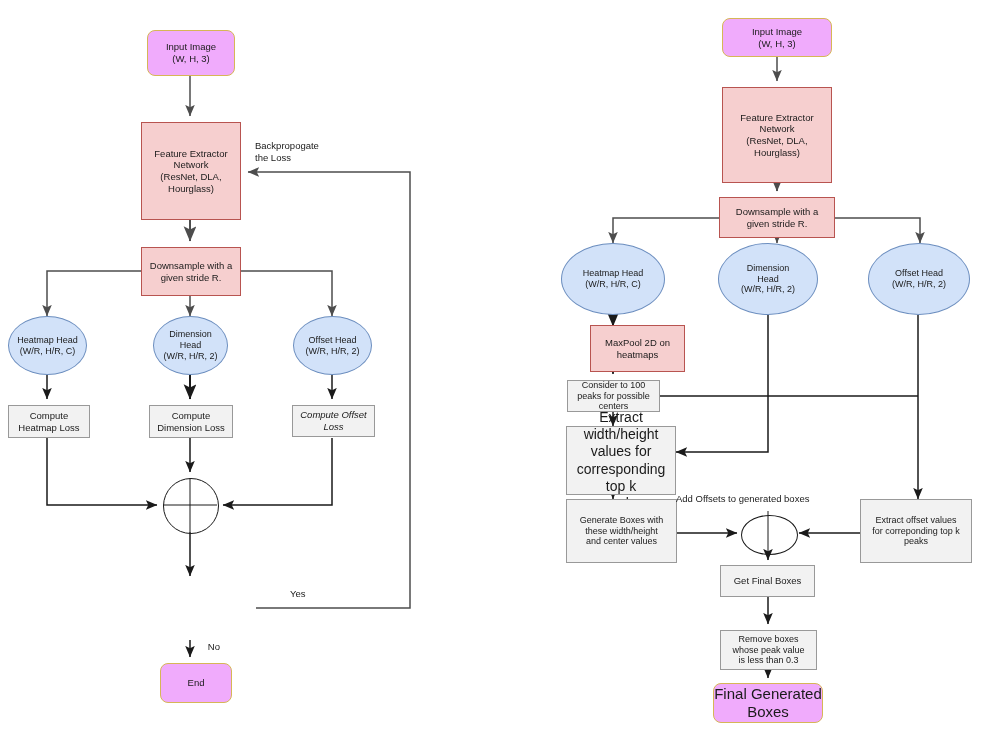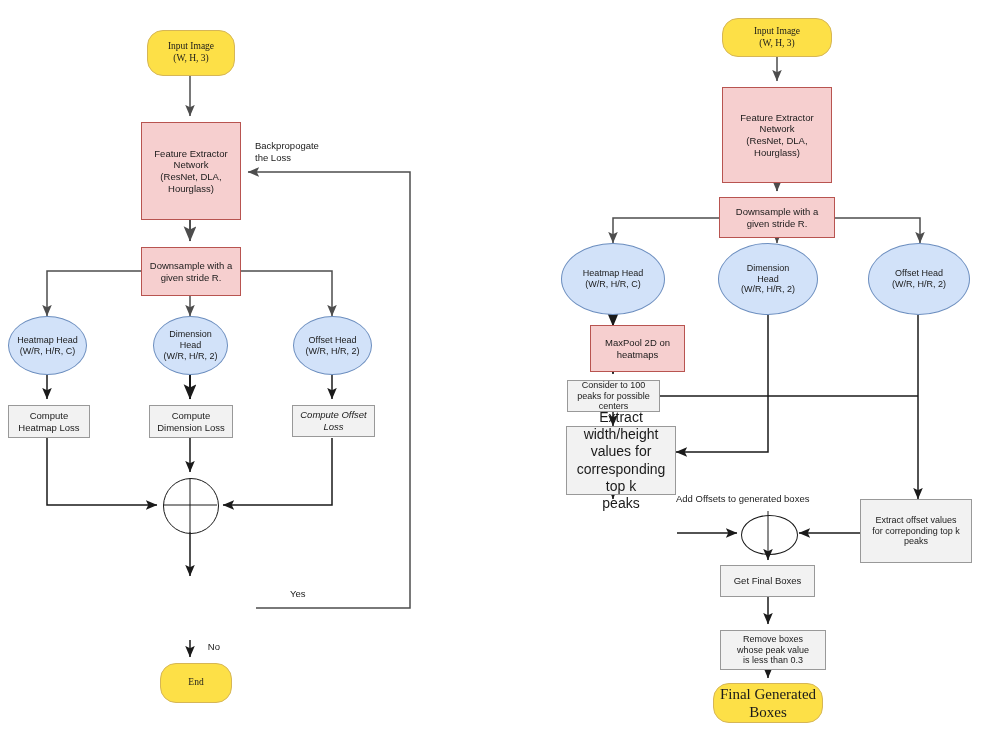--- a/index.html
+++ b/index.html
@@ -29,24 +29,23 @@
     display: flex;
     align-items: center;
     justify-content: center;
     text-align: center;
     color: #1a1a1a;
     line-height: 1.22;
     white-space: pre-line;
     z-index: 2;
   }
   .n-start {
-    background: #fde047;
+    background: #f0abfc;
     border: 1.4px solid #d6b656;
-    border-radius: 16px;
-    font-family: Liberation Serif, serif;
+    border-radius: 8px;
   }
   .n-proc {
     background: #f6cfcf;
     border: 1.2px solid #b85450;
   }
   .n-circle {
     background: #d2e2f9;
     border: 1.2px solid #6c8ebf;
     border-radius: 50%;
   }
@@ -240,30 +239,33 @@
 
   <div class="node n-box" style="left:567px; top:380px; width:93px; height:32px; font-size:9px;">Consider to 100
 peaks for possible
 centers</div>
 
   <div class="node n-box" style="left:566px; top:426px; width:110px; height:69px; font-size:14px;">Extract width/height
 values for
 corresponding top k
 peaks</div>
 
+  <div class="node n-box" style="left:566px; top:499px; width:111px; height:64px; font-size:9px;">Generate Boxes with
+these width/height
+and center values</div>
 
   <div class="node n-box" style="left:860px; top:499px; width:112px; height:64px; font-size:9px;">Extract offset values
 for correponding top k
 peaks</div>
 
   <div class="merge-node" style="left:741px; top:515px; width:55px; height:38px;"></div>
 
   <div class="node n-box" style="left:720px; top:565px; width:95px; height:32px; font-size:9.5px;">Get Final Boxes</div>
 
-  <div class="node n-box" style="left:720px; top:630px; width:106px; height:40px; font-size:9px;">Remove boxes
+  <div class="node n-box" style="left:720px; top:630px; width:97px; height:40px; font-size:9px;">Remove boxes
 whose peak value
 is less than 0.3</div>
 
   <div class="node n-start" style="left:713px; top:683px; width:110px; height:40px; font-size:15px;">Final Generated
 Boxes</div>
 
   <div class="edge-label" style="left:676px; top:493px; width:185px; font-size:9.5px;">Add Offsets to generated boxes</div>
 
 </div>
 

